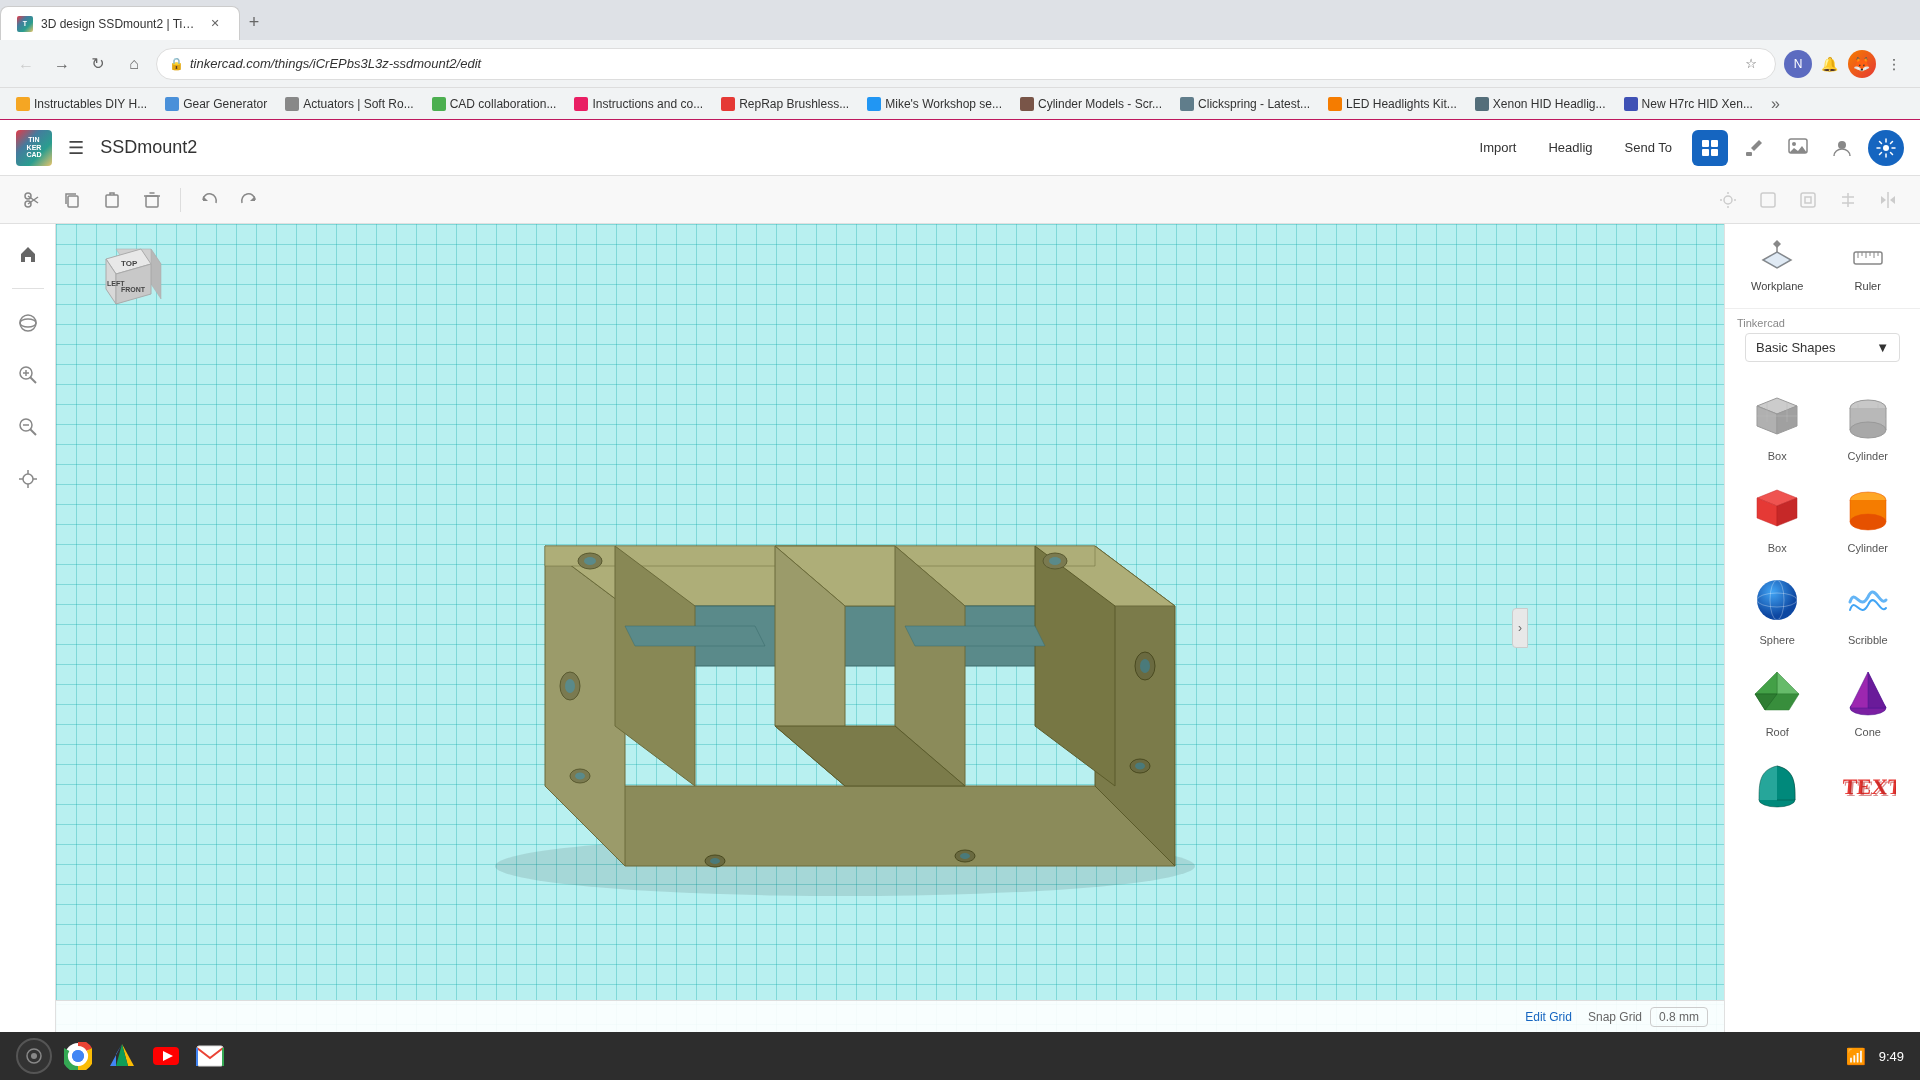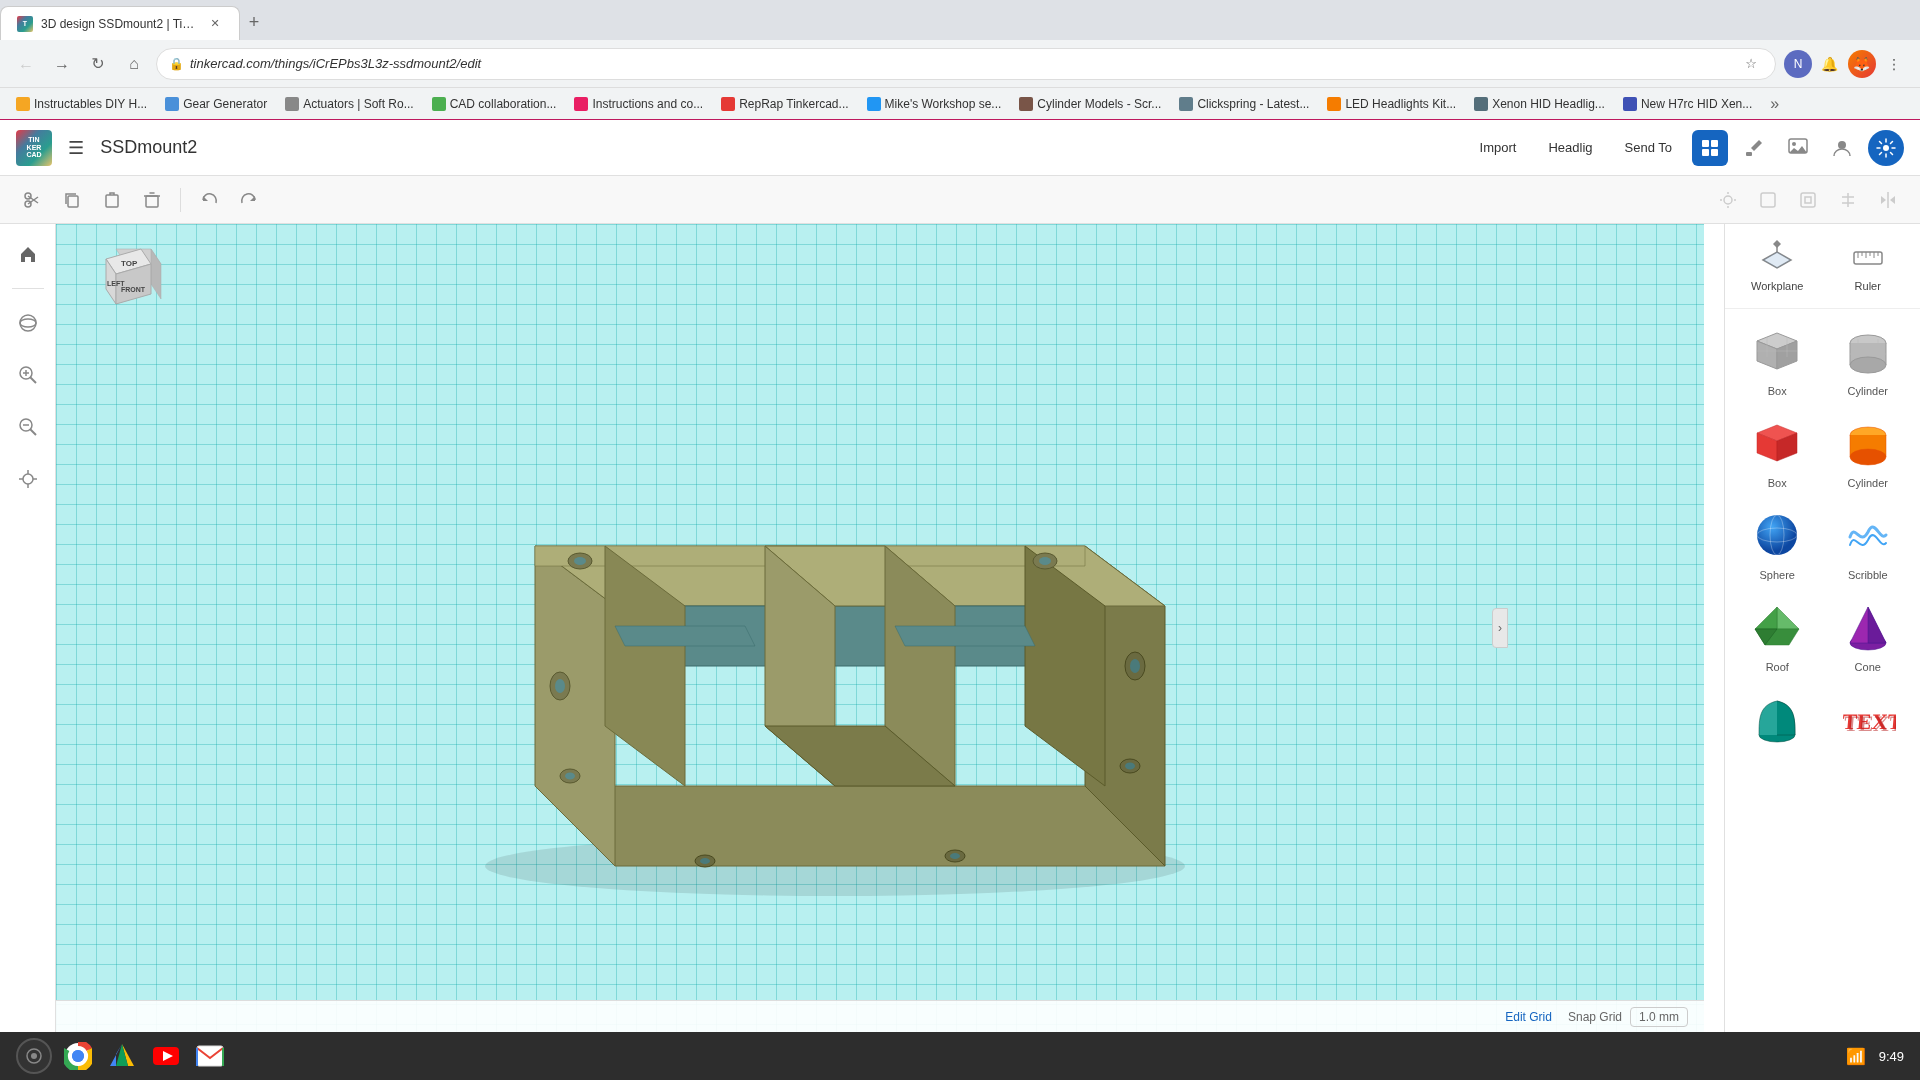--- a/index.html
+++ b/index.html
@@ -67,21 +67,21 @@
       linear-gradient(90deg, rgba(0,160,160,0.3) 1px, transparent 1px);
       background-size: 20px 20px; }
     
     
     .view-cube { position: absolute; top: 20px; left: 35px; width: 70px; height: 70px; }
 
     
     .model-container { position: absolute; top: 50%; left: 50%; transform: translate(-55%, -50%); }
     
     
-    .right-panel { width: 196px; background: #fff; border-left: 1px solid #e0e0e0; display: flex; flex-direction: column; margin-left: 20px; }
+    .right-panel { width: 196px; background: #fff; border-left: 1px solid #e0e0e0; display: flex; flex-direction: column; }
     .shapes-header { padding: 8px 12px 4px; }
     .shapes-category { font-size: 11px; color: #888; margin-bottom: 4px; }
     .shapes-dropdown { display: flex; align-items: center; justify-content: space-between; padding: 6px 10px; border: 1px solid #ddd; border-radius: 4px; font-size: 13px; color: #333; cursor: pointer; margin: 0 8px 8px; }
     .shapes-grid { display: grid; grid-template-columns: 1fr 1fr; gap: 2px; padding: 4px 8px; overflow-y: auto; }
     .shape-item { display: flex; flex-direction: column; align-items: center; padding: 8px 4px 6px; cursor: pointer; border-radius: 6px; gap: 4px; }
     .shape-name { font-size: 11px; color: #555; text-align: left; }
     .shape-visual { width: 60px; height: 60px; display: flex; align-items: center; justify-content: center; }
     .snap-grid { display: flex; align-items: center; gap: 8px; }
     .snap-value { border: 1px solid #ccc; border-radius: 4px; padding: 2px 8px; font-size: 12px; cursor: pointer; }
 
@@ -152,21 +152,21 @@
     <div class="bookmark">
       <div class="bookmark-favicon" style="background:#4caf50;"></div>
       <span>CAD collaboration...</span>
     </div>
     <div class="bookmark">
       <div class="bookmark-favicon" style="background:#e91e63;"></div>
       <span>Instructions and co...</span>
     </div>
     <div class="bookmark">
       <div class="bookmark-favicon" style="background:#e53935;"></div>
-      <span>RepRap Tinkercad...</span>
+      <span>RepRap Brushless...</span>
     </div>
     <div class="bookmark">
       <div class="bookmark-favicon" style="background:#2196f3;"></div>
       <span>Mike's Workshop se...</span>
     </div>
     <div class="bookmark">
       <div class="bookmark-favicon" style="background:#795548;"></div>
       <span>Cylinder Models - Scr...</span>
     </div>
     <div class="bookmark">
@@ -443,21 +443,21 @@
         </div>
 
         <div class="collapse-toggle">
           <span style="font-size:12px;color:#666;">›</span>
         </div>
 
         <div style="position:absolute;bottom:0;left:0;right:0;height:32px;background:rgba(255,255,255,0.9);border-top:1px solid #ddd;display:flex;align-items:center;padding:8px 16px;justify-content:flex-end;gap:16px;font-size:12px;color:#666;">
           <span style="cursor:pointer;color:#1565c0;">Edit Grid</span>
           <div class="snap-grid">
             <span>Snap Grid</span>
-            <div class="snap-value">1.0 mm</div>
+            <div class="snap-value">0.8 mm</div>
           </div>
         </div>
       </div>
 
       <div class="right-panel">
 
         <div class="right-panel-workplane-ruler">
           <div class="wp-btn">
             <svg width="36" height="36" viewBox="0 0 36 36">
               <polygon points="4,20 18,12 32,20 18,28" fill="none" stroke="#888" stroke-width="1.5"></polygon>
@@ -474,20 +474,27 @@
               <line x1="12" y1="12" x2="12" y2="16" stroke="#888" stroke-width="1"></line>
               <line x1="16" y1="12" x2="16" y2="18" stroke="#888" stroke-width="1"></line>
               <line x1="20" y1="12" x2="20" y2="16" stroke="#888" stroke-width="1"></line>
               <line x1="24" y1="12" x2="24" y2="18" stroke="#888" stroke-width="1"></line>
               <line x1="28" y1="12" x2="28" y2="16" stroke="#888" stroke-width="1"></line>
             </svg>
             <span style="font-size:11px;color:#444;">Ruler</span>
           </div>
         </div>
 
+        <div class="shapes-header">
+          <div class="shapes-category">Tinkercad</div>
+          <div class="shapes-dropdown">
+            <span>Basic Shapes</span>
+            <span>▼</span>
+          </div>
+        </div>
 
         <div class="shapes-grid">
 
           <div class="shape-item">
             <div class="shape-visual">
               <svg width="56" height="56" viewBox="0 0 56 56">
                 <polygon points="8,18 28,10 48,18 28,26" fill="#ccc" stroke="#999" stroke-width="1"></polygon>
                 <polygon points="8,18 8,38 28,46 28,26" fill="#b0b0b0" stroke="#999" stroke-width="1"></polygon>
                 <polygon points="48,18 48,38 28,46 28,26" fill="#a0a0a0" stroke="#999" stroke-width="1"></polygon>
 

